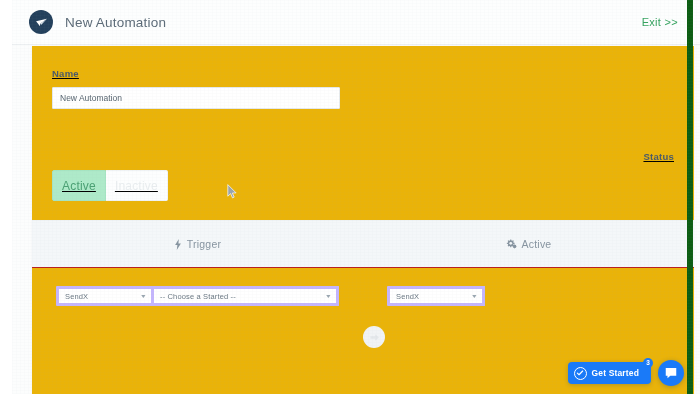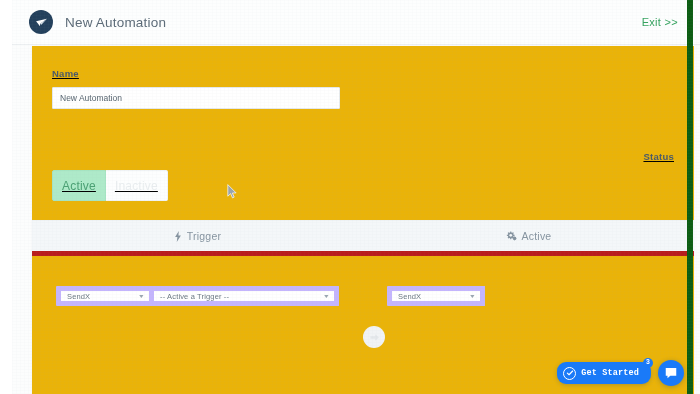--- a/index.html
+++ b/index.html
@@ -148,24 +148,24 @@
     border-color: #f0f3f5;
     border-radius: 0 2px 2px 0;
     border-left: none;
   }
 
   
   .flow-band {
     position: absolute;
     left: 0; top: 174px;
     width: 662px;
-    height: 36px;
+    height: 48px;
     background: #f4f7f9;
     border-top: 1px solid #eef2f4;
-    border-bottom: 5px solid #b91c1c;
+    border-bottom: 1px solid #b91c1c;
     display: flex;
   }
   .flow-col {
     width: 50%;
     display: flex;
     align-items: center;
     justify-content: center;
     gap: 5px;
     font-size: 10.5px;
     color: #8694a0;
@@ -181,21 +181,21 @@
     width: 662px;
     display: flex;
   }
   .sel-col {
     width: 50%;
     display: flex;
     padding: 0 24px;
   }
   .sel {
     height: 20px;
-    border: 5px solid #c4b5fd;
+    border: 3px solid #c4b5fd;
     background: #fff;
     display: flex;
     align-items: center;
     padding: 0 6px;
     font-size: 7.5px;
     color: #6b7883;
     letter-spacing: .15px;
     cursor: pointer;
     position: relative;
   }
@@ -228,28 +228,27 @@
     right: 16px; bottom: 8px;
     display: flex;
     align-items: center;
     gap: 7px;
     z-index: 6;
   }
   .get-started {
     position: relative;
     height: 22px;
     background: #1a7af8;
-    border-radius: 9px;
+    border-radius: 4px;
     display: flex;
     align-items: center;
     gap: 5px;
     padding: 0 12px 0 6px;
     box-shadow: 0 1px 4px rgba(10,60,120,.25);
     cursor: pointer;
-    font-family: Liberation Mono, monospace;
   }
   .gs-check {
     width: 13px; height: 13px;
     border-radius: 50%;
     border: 1.4px solid #ffffff;
     display: flex;
     align-items: center;
     justify-content: center;
     flex: none;
   }
@@ -355,21 +354,21 @@
     </div>
 
     <div class="selectors">
 
       <div class="sel-col">
         <div class="sel narrow">
           <span>SendX</span>
           <span class="caret">▾</span>
         </div>
         <div class="sel wide">
-          <span>-- Active a Trigger --</span>
+          <span>-- Choose a Started --</span>
           <span class="caret">▾</span>
         </div>
       </div>
 
       <div class="sel-col">
         <div class="sel narrow">
           <span>SendX</span>
           <span class="caret">▾</span>
         </div>
       </div>

